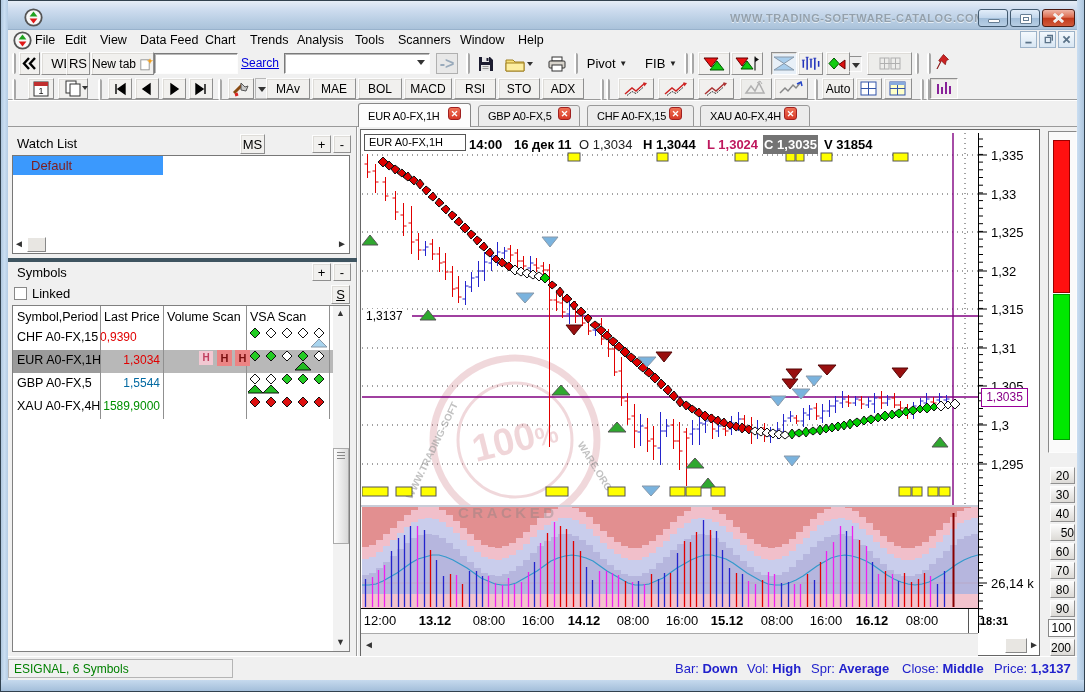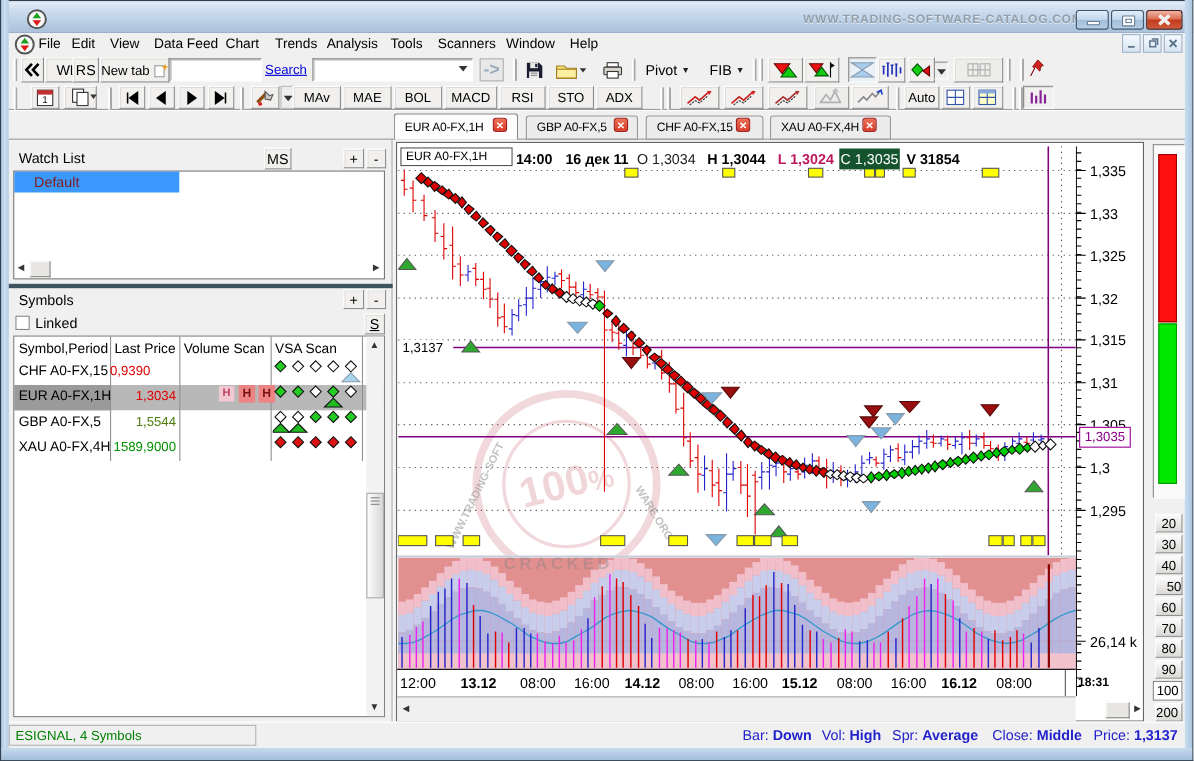--- a/index.html
+++ b/index.html
@@ -314,21 +314,21 @@
 <div class="abs" style="left:329px;top:306px;width:1px;height:113px;background:#909090"></div>
 <div class="abs" style="left:17px;top:310px;font-size:12.5px;color:#000">Symbol,Period</div>
 <div class="abs" style="left:104px;top:310px;font-size:12.5px;color:#000">Last Price</div>
 <div class="abs" style="left:167px;top:310px;font-size:12.5px;color:#000">Volume Scan</div>
 <div class="abs" style="left:250px;top:310px;font-size:12.5px;color:#000">VSA Scan</div>
 <div class="abs" style="left:17px;top:330px;font-size:12.5px;color:#000">CHF A0-FX,15</div>
 <div class="abs" style="left:100px;top:330px;width:60px;font-size:12px;color:#e00000">0,9390</div>
 <div class="abs" style="left:17px;top:353px;font-size:12.5px;color:#000">EUR A0-FX,1H</div>
 <div class="abs" style="left:100px;top:353px;width:60px;text-align:right;font-size:12px;color:#e00000">1,3034</div>
 <div class="abs" style="left:17px;top:376px;font-size:12.5px;color:#000">GBP A0-FX,5</div>
-<div class="abs" style="left:100px;top:376px;width:60px;text-align:right;font-size:12px;color:#4d7c0f">1,5544</div>
+<div class="abs" style="left:100px;top:376px;width:60px;text-align:right;font-size:12px;color:#0369a1">1,5544</div>
 <div class="abs" style="left:17px;top:399px;font-size:12.5px;color:#000">XAU A0-FX,4H</div>
 <div class="abs" style="left:100px;top:399px;width:60px;text-align:right;font-size:12px;color:#009000">1589,9000</div>
 <div class="abs" style="left:199px;top:351px;width:14px;height:14px;background:#f2c8d2;color:#c04060;font-size:10px;font-weight:bold;text-align:center;line-height:14px">H</div>
 <div class="abs" style="left:217px;top:350px;width:15px;height:16px;background:#ec8484;color:#7a1010;font-size:11px;font-weight:bold;text-align:center;line-height:16px">H</div>
 <div class="abs" style="left:235px;top:350px;width:15px;height:16px;background:#ec8484;color:#7a1010;font-size:11px;font-weight:bold;text-align:center;line-height:16px">H</div>
 <svg width="86" height="95" style="position:absolute;left:248px;top:322px" xmlns="http://www.w3.org/2000/svg">
       <path d="M71 17L79 25H63Z" fill="#a8d4ee" stroke="#8899aa" stroke-width="1"></path>
       <path d="M55 40L63 48H47Z" fill="#22bb22" stroke="#111" stroke-width="1"></path>
       <path d="M7 63L15 71H-1Z" fill="#22bb22" stroke="#111" stroke-width="1"></path>
       <path d="M23 63L31 71H15Z" fill="#22bb22" stroke="#111" stroke-width="1"></path>
@@ -1047,21 +1047,21 @@
       <line x1="0" y1="450" x2="9" y2="450" stroke="#000"></line>
       <text x="13" y="455" font-size="13" fill="#000">26,14 k</text>
     </svg>
 <div class="abs" style="left:361px;top:505px;width:617px;height:2px;background:#c8ccd8"></div>
 <div class="abs" style="left:364px;top:134px;width:102px;height:17px;background:#fff;border:1px solid #555;font-size:11px;color:#000;padding:1px 0 0 4px">EUR A0-FX,1H</div>
 <div class="abs" style="left:469px;top:137px;font-size:13px;font-weight:bold;color:#000">14:00</div>
 <div class="abs" style="left:514px;top:137px;font-size:13px;font-weight:bold;color:#000">16 дек 11</div>
 <div class="abs" style="left:579px;top:137px;font-size:13px;color:#222">O 1,3034</div>
 <div class="abs" style="left:643px;top:137px;font-size:13px;font-weight:bold;color:#000">H 1,3044</div>
 <div class="abs" style="left:707px;top:137px;font-size:13px;font-weight:bold;color:#be185d">L 1,3024</div>
-<div class="abs" style="left:763px;top:135px;width:55px;height:19px;background:#14532d;color:#fff;font-size:13px;font-weight:normal;text-align:center;line-height:19px">C 1,3035</div>
+<div class="abs" style="left:763px;top:135px;width:55px;height:19px;background:#737373;color:#fff;font-size:13px;font-weight:bold;text-align:center;line-height:19px">C 1,3035</div>
 <div class="abs" style="left:824px;top:137px;font-size:13px;font-weight:bold;color:#000">V 31854</div>
 <div class="abs" style="left:366px;top:309px;font-size:12px;color:#000;background:#fff">1,3137</div>
 <div class="abs" style="left:981px;top:388px;width:47px;height:19px;background:#fff;border:1px solid #990099;color:#880088;font-size:12px;text-align:center;line-height:17px">1,3035</div>
 <div class="abs" style="left:458px;top:504px;font-size:15px;font-weight:bold;color:rgba(130,130,130,0.38);letter-spacing:3.5px">CRACKED</div>
 <div class="abs" style="left:362px;top:609px;width:616px;height:24px;background:#fff"></div>
 <div class="abs" style="left:361px;top:608px;width:617px;height:1px;background:#000"></div>
 <div class="abs" style="left:358px;top:613px;width:44px;text-align:center;font-size:13px;font-weight:normal;color:#000">12:00</div>
 <div class="abs" style="left:413px;top:613px;width:44px;text-align:center;font-size:13px;font-weight:bold;color:#000">13.12</div>
 <div class="abs" style="left:467px;top:613px;width:44px;text-align:center;font-size:13px;font-weight:normal;color:#000">08:00</div>
 <div class="abs" style="left:516px;top:613px;width:44px;text-align:center;font-size:13px;font-weight:normal;color:#000">16:00</div>
@@ -1087,18 +1087,18 @@
 <div class="abs" style="left:1050px;top:505px;width:25px;height:17px;background:linear-gradient(180deg,#fbfbfb,#dcdad6);border:1px solid;border-color:#fdfdfd #909090 #909090 #fdfdfd;font-size:12px;text-align:center;line-height:16px">40</div>
 <div class="abs" style="left:1050px;top:524px;width:25px;height:17px;background:linear-gradient(180deg,#fbfbfb,#dcdad6);border:1px solid;border-color:#fdfdfd #909090 #909090 #fdfdfd;font-size:12px;text-align:right;line-height:16px">50</div>
 <div class="abs" style="left:1050px;top:543px;width:25px;height:17px;background:linear-gradient(180deg,#fbfbfb,#dcdad6);border:1px solid;border-color:#fdfdfd #909090 #909090 #fdfdfd;font-size:12px;text-align:center;line-height:16px">60</div>
 <div class="abs" style="left:1050px;top:562px;width:25px;height:17px;background:linear-gradient(180deg,#fbfbfb,#dcdad6);border:1px solid;border-color:#fdfdfd #909090 #909090 #fdfdfd;font-size:12px;text-align:center;line-height:16px">70</div>
 <div class="abs" style="left:1050px;top:581px;width:25px;height:17px;background:linear-gradient(180deg,#fbfbfb,#dcdad6);border:1px solid;border-color:#fdfdfd #909090 #909090 #fdfdfd;font-size:12px;text-align:center;line-height:16px">80</div>
 <div class="abs" style="left:1050px;top:600px;width:25px;height:17px;background:linear-gradient(180deg,#fbfbfb,#dcdad6);border:1px solid;border-color:#fdfdfd #909090 #909090 #fdfdfd;font-size:12px;text-align:center;line-height:16px">90</div>
 <div class="abs" style="left:1048px;top:619px;width:27px;height:18px;background:#fff;border:1px solid #888;font-size:12px;text-align:center;line-height:17px">100</div>
 <div class="abs" style="left:1050px;top:639px;width:25px;height:17px;background:linear-gradient(180deg,#fbfbfb,#dcdad6);border:1px solid;border-color:#fdfdfd #909090 #909090 #fdfdfd;font-size:12px;line-height:16px">200</div>
 <div class="abs" style="left:8px;top:656px;width:1069px;height:24px;background:#f0f0f0;border-top:1px solid #fff"></div>
 <div class="abs" style="left:8px;top:659px;width:225px;height:19px;border:1px solid #b4b4b4"></div>
-<div class="abs" style="left:14px;top:662px;font-size:12px;color:#008000">ESIGNAL, 4 Symbols</div>
+<div class="abs" style="left:14px;top:662px;font-size:12px;color:#008000">ESIGNAL, 6 Symbols</div>
 <div class="abs" style="left:675px;top:661px;font-size:13px;color:#2222cc">Bar: <b>Down</b></div>
 <div class="abs" style="left:747px;top:661px;font-size:13px;color:#2222cc">Vol: <b>High</b></div>
 <div class="abs" style="left:811px;top:661px;font-size:13px;color:#2222cc">Spr: <b>Average</b></div>
 <div class="abs" style="left:902px;top:661px;font-size:13px;color:#2222cc">Close: <b>Middle</b></div>
 <div class="abs" style="left:994px;top:661px;font-size:13px;color:#2222cc">Price: <b>1,3137</b></div>
 </div>
 </body></html>

